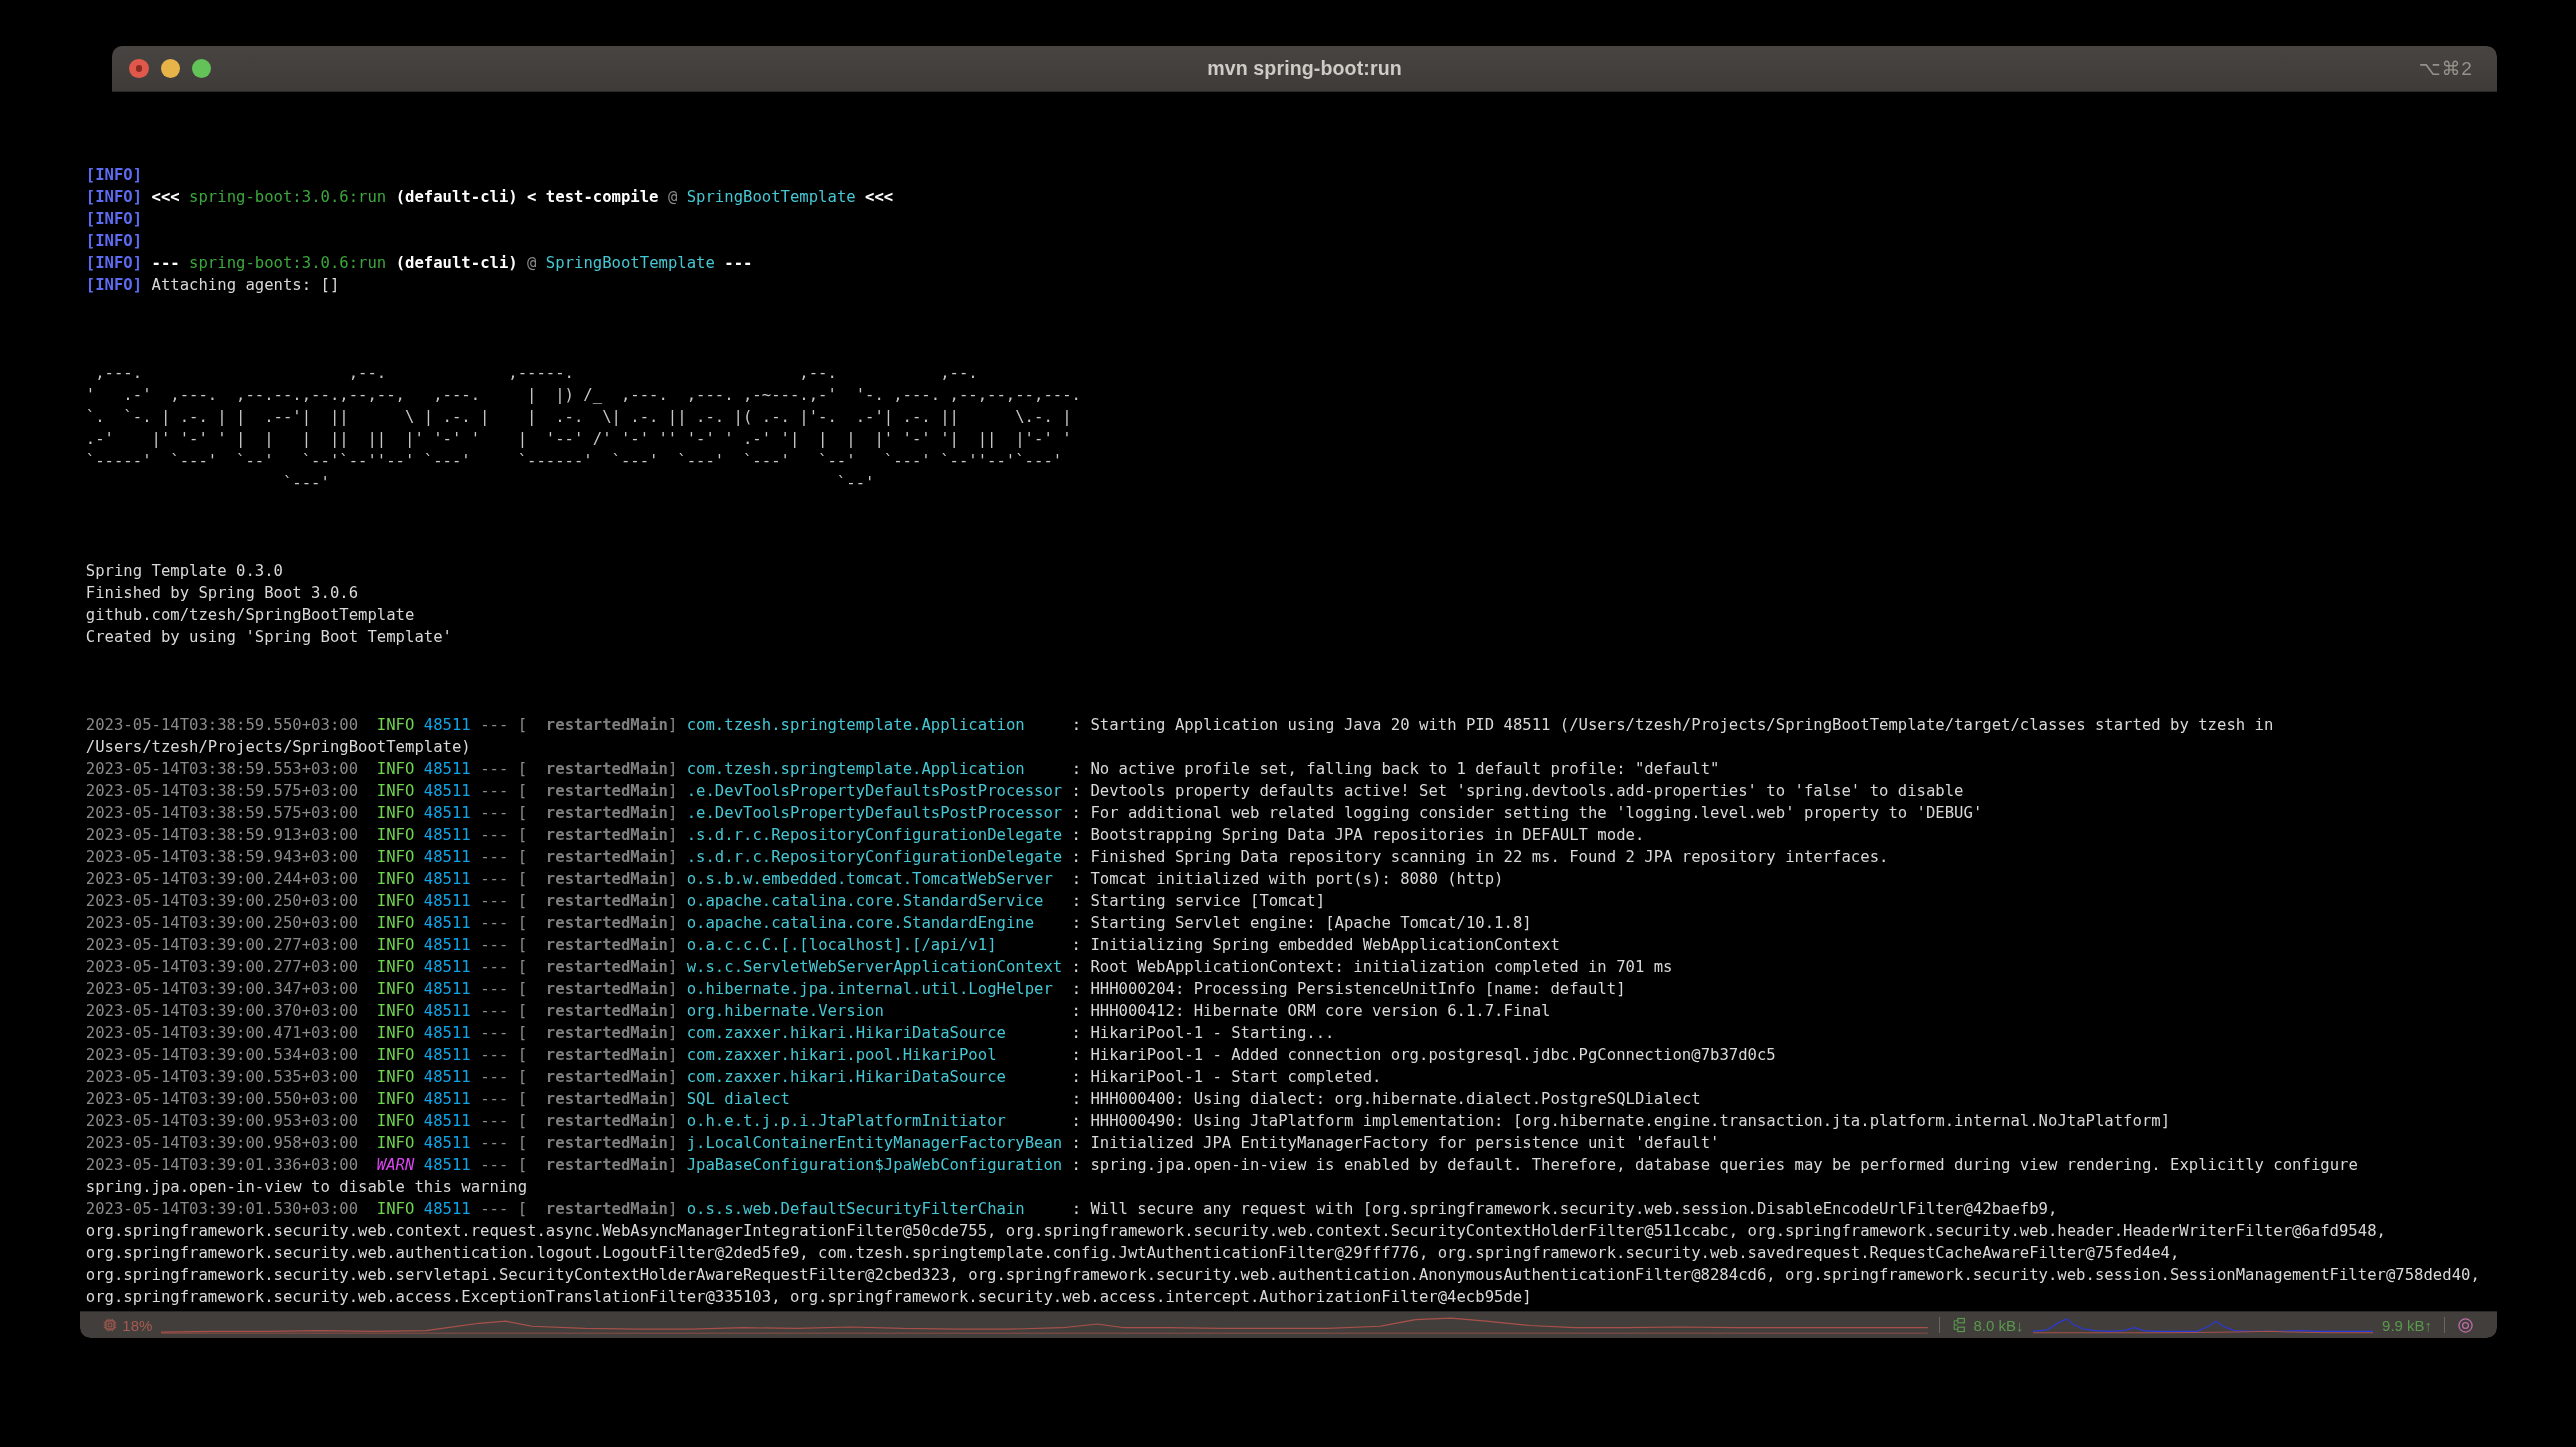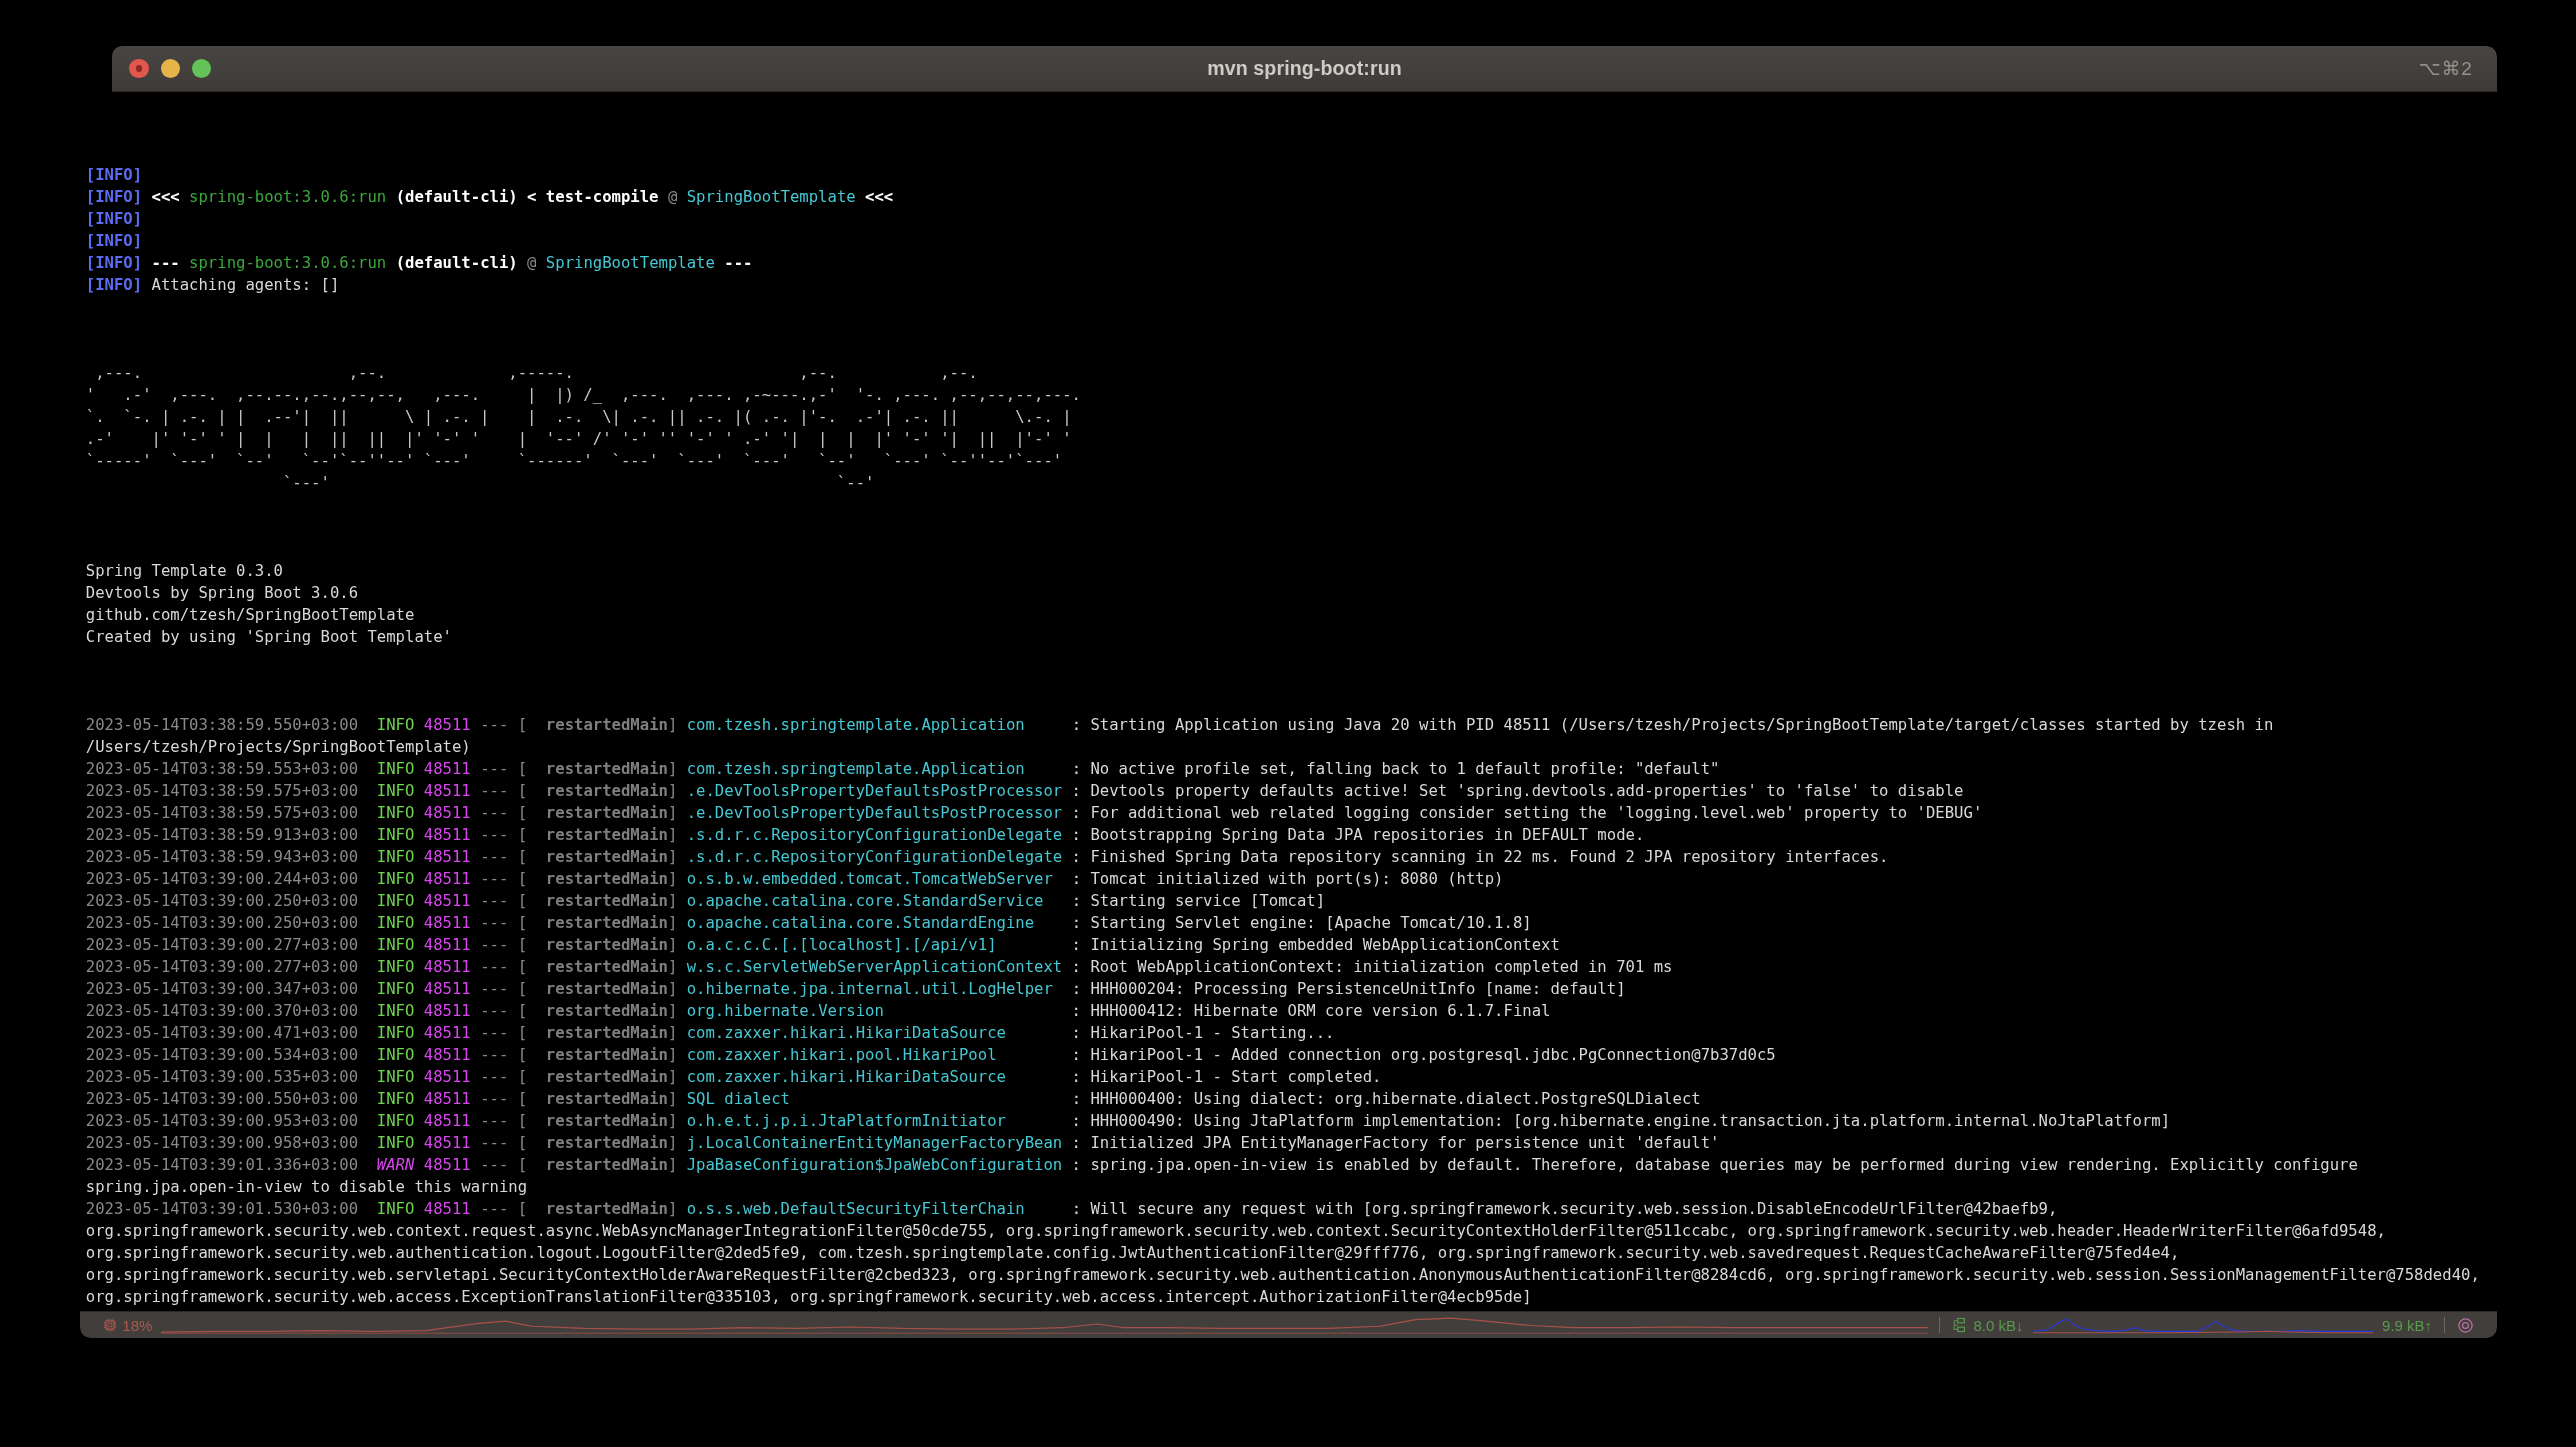--- a/index.html
+++ b/index.html
@@ -103,21 +103,21 @@
 
   
   .c-white   { color: #d9d9d9; }
   .c-bright  { color: #ffffff; font-weight: bold; }
   .c-blue    { color: #5c6bf0; font-weight: bold; margin-top: 12px; }
   .c-green   { color: #3ca73c; }
   .c-ligreen { color: #6fd44f; }
   .c-cyan    { color: #46c8d4; }
   .c-gray    { color: #8a8a8a; }
   .c-dim     { color: #7f7f7f; font-weight: bold; }
-  .c-magenta { color: #d946ef; text-align: center; }
+  .c-magenta { color: #0ea5e9; text-align: center; }
   .c-yellow  { color: #d946ef; font-style: italic; }
 
   #banner { color: #c8c8c8; font-size: 15.6px; line-height: 22px; }
 
   
   #status-bar {
     flex: 0 0 26px;
     height: 26px;
     background: #413e3b;
     border-top: 0.7px solid #2b2927;
@@ -167,21 +167,21 @@
 
     <div id="maven-block"><div class="line"><span class="c-blue">[INFO]</span></div><div class="line"><span class="c-blue">[INFO]</span><span class="c-bright"> &lt;&lt;&lt; </span><span class="c-green">spring-boot:3.0.6:run</span><span class="c-bright"> (default-cli)</span><span class="c-bright"> &lt; test-compile</span><span class="c-gray"> @ </span><span class="c-cyan">SpringBootTemplate</span><span class="c-bright"> &lt;&lt;&lt;</span></div><div class="line"><span class="c-blue">[INFO]</span></div><div class="line"><span class="c-blue">[INFO]</span></div><div class="line"><span class="c-blue">[INFO]</span><span class="c-bright"> --- </span><span class="c-green">spring-boot:3.0.6:run</span><span class="c-bright"> (default-cli)</span><span class="c-gray"> @ </span><span class="c-cyan">SpringBootTemplate</span><span class="c-bright"> ---</span></div><div class="line"><span class="c-blue">[INFO]</span><span class="c-white"> Attaching agents: []</span></div></div>
 
     <pre id="banner" style="margin:0"> ,---.                      ,--.             ,-----.                        ,--.           ,--.
 '   .-'  ,---.  ,--.--.,--.,--,--,   ,---.     |  |) /_  ,---.  ,---. ,-~---.,-'  '-. ,---. ,--,--,--,---.
 `.  `-. | .-. | |  .--'|  ||      \ | .-. |    |  .-.  \| .-. || .-. |( .-. |'-.  .-'| .-. ||      \.-. |
 .-'    |' '-' ' |  |   |  ||  ||  |' '-' '    |  '--' /' '-' '' '-' ' .-' '|  |  |  |' '-' '|  ||  |'-' '
 `-----'  `---'  `--'   `--'`--''--' `---'     `------'  `---'  `---'  `---'   `--'   `---' `--''--'`---'
                      `---'                                                      `--'</pre>
 
-    <div id="info-block"><div class="line"><span class="c-white">Spring Template 0.3.0</span></div><div class="line"><span class="c-white">Devtools by Spring Boot 3.0.6</span></div><div class="line"><span class="c-white">github.com/tzesh/SpringBootTemplate</span></div><div class="line"><span class="c-white">Created by using 'Spring Boot Template'</span></div></div>
+    <div id="info-block"><div class="line"><span class="c-white">Spring Template 0.3.0</span></div><div class="line"><span class="c-white">Finished by Spring Boot 3.0.6</span></div><div class="line"><span class="c-white">github.com/tzesh/SpringBootTemplate</span></div><div class="line"><span class="c-white">Created by using 'Spring Boot Template'</span></div></div>
 
     <div id="log-block"><div class="line wrap"><span class="c-gray">2023-05-14T03:38:59.550+03:00</span><span class="c-white">  </span><span class="c-ligreen">INFO</span><span class="c-white"> </span><span class="c-magenta">48511</span><span class="c-gray"> --- [  </span><span class="c-dim">restartedMain</span><span class="c-gray">] </span><span class="c-cyan">com.tzesh.springtemplate.Application</span><span class="c-white">     : </span><span class="c-white">Starting Application using Java 20 with PID 48511 (/Users/tzesh/Projects/SpringBootTemplate/target/classes started by tzesh in /Users/tzesh/Projects/SpringBootTemplate)</span></div><div class="line wrap"><span class="c-gray">2023-05-14T03:38:59.553+03:00</span><span class="c-white">  </span><span class="c-ligreen">INFO</span><span class="c-white"> </span><span class="c-magenta">48511</span><span class="c-gray"> --- [  </span><span class="c-dim">restartedMain</span><span class="c-gray">] </span><span class="c-cyan">com.tzesh.springtemplate.Application</span><span class="c-white">     : </span><span class="c-white">No active profile set, falling back to 1 default profile: "default"</span></div><div class="line wrap"><span class="c-gray">2023-05-14T03:38:59.575+03:00</span><span class="c-white">  </span><span class="c-ligreen">INFO</span><span class="c-white"> </span><span class="c-magenta">48511</span><span class="c-gray"> --- [  </span><span class="c-dim">restartedMain</span><span class="c-gray">] </span><span class="c-cyan">.e.DevToolsPropertyDefaultsPostProcessor</span><span class="c-white"> : </span><span class="c-white">Devtools property defaults active! Set 'spring.devtools.add-properties' to 'false' to disable</span></div><div class="line wrap"><span class="c-gray">2023-05-14T03:38:59.575+03:00</span><span class="c-white">  </span><span class="c-ligreen">INFO</span><span class="c-white"> </span><span class="c-magenta">48511</span><span class="c-gray"> --- [  </span><span class="c-dim">restartedMain</span><span class="c-gray">] </span><span class="c-cyan">.e.DevToolsPropertyDefaultsPostProcessor</span><span class="c-white"> : </span><span class="c-white">For additional web related logging consider setting the 'logging.level.web' property to 'DEBUG'</span></div><div class="line wrap"><span class="c-gray">2023-05-14T03:38:59.913+03:00</span><span class="c-white">  </span><span class="c-ligreen">INFO</span><span class="c-white"> </span><span class="c-magenta">48511</span><span class="c-gray"> --- [  </span><span class="c-dim">restartedMain</span><span class="c-gray">] </span><span class="c-cyan">.s.d.r.c.RepositoryConfigurationDelegate</span><span class="c-white"> : </span><span class="c-white">Bootstrapping Spring Data JPA repositories in DEFAULT mode.</span></div><div class="line wrap"><span class="c-gray">2023-05-14T03:38:59.943+03:00</span><span class="c-white">  </span><span class="c-ligreen">INFO</span><span class="c-white"> </span><span class="c-magenta">48511</span><span class="c-gray"> --- [  </span><span class="c-dim">restartedMain</span><span class="c-gray">] </span><span class="c-cyan">.s.d.r.c.RepositoryConfigurationDelegate</span><span class="c-white"> : </span><span class="c-white">Finished Spring Data repository scanning in 22 ms. Found 2 JPA repository interfaces.</span></div><div class="line wrap"><span class="c-gray">2023-05-14T03:39:00.244+03:00</span><span class="c-white">  </span><span class="c-ligreen">INFO</span><span class="c-white"> </span><span class="c-magenta">48511</span><span class="c-gray"> --- [  </span><span class="c-dim">restartedMain</span><span class="c-gray">] </span><span class="c-cyan">o.s.b.w.embedded.tomcat.TomcatWebServer</span><span class="c-white">  : </span><span class="c-white">Tomcat initialized with port(s): 8080 (http)</span></div><div class="line wrap"><span class="c-gray">2023-05-14T03:39:00.250+03:00</span><span class="c-white">  </span><span class="c-ligreen">INFO</span><span class="c-white"> </span><span class="c-magenta">48511</span><span class="c-gray"> --- [  </span><span class="c-dim">restartedMain</span><span class="c-gray">] </span><span class="c-cyan">o.apache.catalina.core.StandardService</span><span class="c-white">   : </span><span class="c-white">Starting service [Tomcat]</span></div><div class="line wrap"><span class="c-gray">2023-05-14T03:39:00.250+03:00</span><span class="c-white">  </span><span class="c-ligreen">INFO</span><span class="c-white"> </span><span class="c-magenta">48511</span><span class="c-gray"> --- [  </span><span class="c-dim">restartedMain</span><span class="c-gray">] </span><span class="c-cyan">o.apache.catalina.core.StandardEngine</span><span class="c-white">    : </span><span class="c-white">Starting Servlet engine: [Apache Tomcat/10.1.8]</span></div><div class="line wrap"><span class="c-gray">2023-05-14T03:39:00.277+03:00</span><span class="c-white">  </span><span class="c-ligreen">INFO</span><span class="c-white"> </span><span class="c-magenta">48511</span><span class="c-gray"> --- [  </span><span class="c-dim">restartedMain</span><span class="c-gray">] </span><span class="c-cyan">o.a.c.c.C.[.[localhost].[/api/v1]</span><span class="c-white">        : </span><span class="c-white">Initializing Spring embedded WebApplicationContext</span></div><div class="line wrap"><span class="c-gray">2023-05-14T03:39:00.277+03:00</span><span class="c-white">  </span><span class="c-ligreen">INFO</span><span class="c-white"> </span><span class="c-magenta">48511</span><span class="c-gray"> --- [  </span><span class="c-dim">restartedMain</span><span class="c-gray">] </span><span class="c-cyan">w.s.c.ServletWebServerApplicationContext</span><span class="c-white"> : </span><span class="c-white">Root WebApplicationContext: initialization completed in 701 ms</span></div><div class="line wrap"><span class="c-gray">2023-05-14T03:39:00.347+03:00</span><span class="c-white">  </span><span class="c-ligreen">INFO</span><span class="c-white"> </span><span class="c-magenta">48511</span><span class="c-gray"> --- [  </span><span class="c-dim">restartedMain</span><span class="c-gray">] </span><span class="c-cyan">o.hibernate.jpa.internal.util.LogHelper</span><span class="c-white">  : </span><span class="c-white">HHH000204: Processing PersistenceUnitInfo [name: default]</span></div><div class="line wrap"><span class="c-gray">2023-05-14T03:39:00.370+03:00</span><span class="c-white">  </span><span class="c-ligreen">INFO</span><span class="c-white"> </span><span class="c-magenta">48511</span><span class="c-gray"> --- [  </span><span class="c-dim">restartedMain</span><span class="c-gray">] </span><span class="c-cyan">org.hibernate.Version</span><span class="c-white">                    : </span><span class="c-white">HHH000412: Hibernate ORM core version 6.1.7.Final</span></div><div class="line wrap"><span class="c-gray">2023-05-14T03:39:00.471+03:00</span><span class="c-white">  </span><span class="c-ligreen">INFO</span><span class="c-white"> </span><span class="c-magenta">48511</span><span class="c-gray"> --- [  </span><span class="c-dim">restartedMain</span><span class="c-gray">] </span><span class="c-cyan">com.zaxxer.hikari.HikariDataSource</span><span class="c-white">       : </span><span class="c-white">HikariPool-1 - Starting...</span></div><div class="line wrap"><span class="c-gray">2023-05-14T03:39:00.534+03:00</span><span class="c-white">  </span><span class="c-ligreen">INFO</span><span class="c-white"> </span><span class="c-magenta">48511</span><span class="c-gray"> --- [  </span><span class="c-dim">restartedMain</span><span class="c-gray">] </span><span class="c-cyan">com.zaxxer.hikari.pool.HikariPool</span><span class="c-white">        : </span><span class="c-white">HikariPool-1 - Added connection org.postgresql.jdbc.PgConnection@7b37d0c5</span></div><div class="line wrap"><span class="c-gray">2023-05-14T03:39:00.535+03:00</span><span class="c-white">  </span><span class="c-ligreen">INFO</span><span class="c-white"> </span><span class="c-magenta">48511</span><span class="c-gray"> --- [  </span><span class="c-dim">restartedMain</span><span class="c-gray">] </span><span class="c-cyan">com.zaxxer.hikari.HikariDataSource</span><span class="c-white">       : </span><span class="c-white">HikariPool-1 - Start completed.</span></div><div class="line wrap"><span class="c-gray">2023-05-14T03:39:00.550+03:00</span><span class="c-white">  </span><span class="c-ligreen">INFO</span><span class="c-white"> </span><span class="c-magenta">48511</span><span class="c-gray"> --- [  </span><span class="c-dim">restartedMain</span><span class="c-gray">] </span><span class="c-cyan">SQL dialect</span><span class="c-white">                              : </span><span class="c-white">HHH000400: Using dialect: org.hibernate.dialect.PostgreSQLDialect</span></div><div class="line wrap"><span class="c-gray">2023-05-14T03:39:00.953+03:00</span><span class="c-white">  </span><span class="c-ligreen">INFO</span><span class="c-white"> </span><span class="c-magenta">48511</span><span class="c-gray"> --- [  </span><span class="c-dim">restartedMain</span><span class="c-gray">] </span><span class="c-cyan">o.h.e.t.j.p.i.JtaPlatformInitiator</span><span class="c-white">       : </span><span class="c-white">HHH000490: Using JtaPlatform implementation: [org.hibernate.engine.transaction.jta.platform.internal.NoJtaPlatform]</span></div><div class="line wrap"><span class="c-gray">2023-05-14T03:39:00.958+03:00</span><span class="c-white">  </span><span class="c-ligreen">INFO</span><span class="c-white"> </span><span class="c-magenta">48511</span><span class="c-gray"> --- [  </span><span class="c-dim">restartedMain</span><span class="c-gray">] </span><span class="c-cyan">j.LocalContainerEntityManagerFactoryBean</span><span class="c-white"> : </span><span class="c-white">Initialized JPA EntityManagerFactory for persistence unit 'default'</span></div><div class="line wrap"><span class="c-gray">2023-05-14T03:39:01.336+03:00</span><span class="c-white">  </span><span class="c-yellow">WARN</span><span class="c-white"> </span><span class="c-magenta">48511</span><span class="c-gray"> --- [  </span><span class="c-dim">restartedMain</span><span class="c-gray">] </span><span class="c-cyan">JpaBaseConfiguration$JpaWebConfiguration</span><span class="c-white"> : </span><span class="c-white">spring.jpa.open-in-view is enabled by default. Therefore, database queries may be performed during view rendering. Explicitly configure spring.jpa.open-in-view to disable this warning</span></div><div class="line wrap"><span class="c-gray">2023-05-14T03:39:01.530+03:00</span><span class="c-white">  </span><span class="c-ligreen">INFO</span><span class="c-white"> </span><span class="c-magenta">48511</span><span class="c-gray"> --- [  </span><span class="c-dim">restartedMain</span><span class="c-gray">] </span><span class="c-cyan">o.s.s.web.DefaultSecurityFilterChain</span><span class="c-white">     : </span><span class="c-white">Will secure any request with [org.springframework.security.web.session.DisableEncodeUrlFilter@42baefb9, org.springframework.security.web.context.request.async.WebAsyncManagerIntegrationFilter@50cde755, org.springframework.security.web.context.SecurityContextHolderFilter@511ccabc, org.springframework.security.web.header.HeaderWriterFilter@6afd9548, org.springframework.security.web.authentication.logout.LogoutFilter@2ded5fe9, com.tzesh.springtemplate.config.JwtAuthenticationFilter@29fff776, org.springframework.security.web.savedrequest.RequestCacheAwareFilter@75fed4e4, org.springframework.security.web.servletapi.SecurityContextHolderAwareRequestFilter@2cbed323, org.springframework.security.web.authentication.AnonymousAuthenticationFilter@8284cd6, org.springframework.security.web.session.SessionManagementFilter@758ded40, org.springframework.security.web.access.ExceptionTranslationFilter@335103, org.springframework.security.web.access.intercept.AuthorizationFilter@4ecb95de]</span></div><div class="line wrap"><span class="c-gray">2023-05-14T03:39:01.701+03:00</span><span class="c-white">  </span><span class="c-ligreen">INFO</span><span class="c-white"> </span><span class="c-magenta">48511</span><span class="c-gray"> --- [  </span><span class="c-dim">restartedMain</span><span class="c-gray">] </span><span class="c-cyan">o.s.b.d.a.OptionalLiveReloadServer</span><span class="c-white">       : </span><span class="c-white">LiveReload server is running on port 35729</span></div></div>
 
     
   </div>
 
   <div id="status-bar">
 
     <div class="status-group" id="cpu-group">
       <span>

